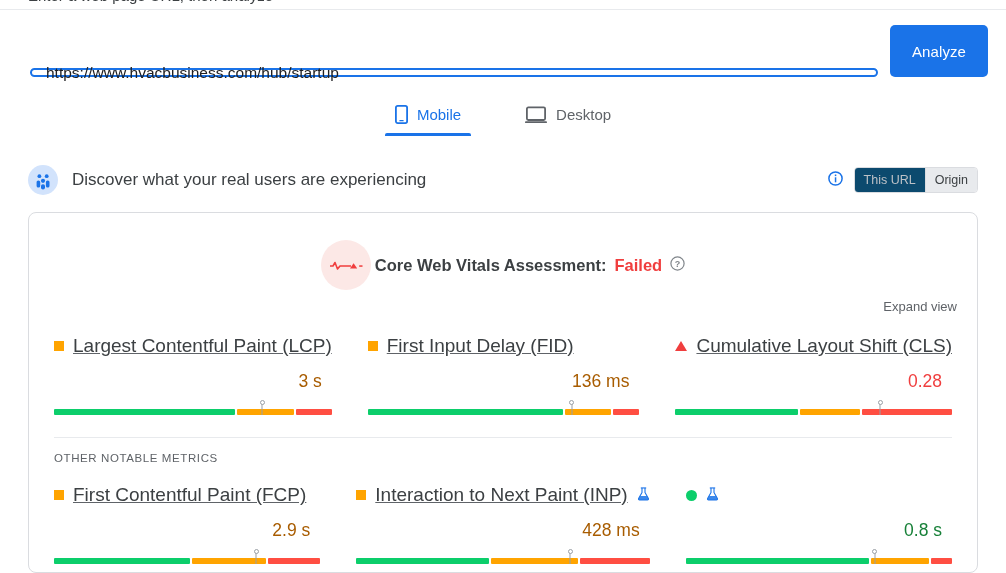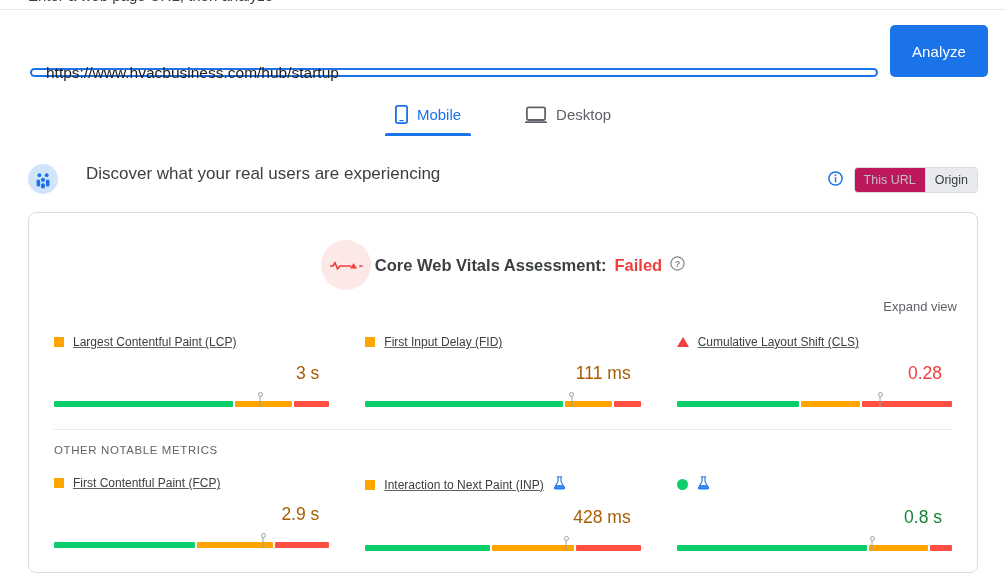--- a/index.html
+++ b/index.html
@@ -109,21 +109,21 @@
   .tab svg { display: block; }
 
   
   .discover-row {
     position: absolute;
     top: 164px;
     left: 28px;
     right: 28px;
     height: 32px;
     display: flex;
-    gap: 14px;
+    align-items: center;
   }
   .discover-icon {
     width: 30px; height: 30px;
     border-radius: 50%;
     background: #d2e3fc;
     position: relative;
     flex: 0 0 auto;
   }
   .discover-title {
     margin-left: 14px;
@@ -142,21 +142,21 @@
     border: 1px solid #dadce0;
     border-radius: 4px;
     overflow: hidden;
     height: 24px;
   }
   .toggle-btn {
     font-size: 12.5px;
     padding: 0 9px;
     display: flex;
     align-items: center;
-    background: #be185d;
+    background: #0c4a6e;
     color: #3c4043;
     cursor: pointer;
     border: none;
     font-family: "Liberation Sans", sans-serif;
   }
   .toggle-btn.disabled { color: #bdc1c6; cursor: default; }
   .toggle-btn.selected { background: #e8eaed; border-left: 1px solid #dadce0; }
 
   
   .card {
@@ -213,21 +213,21 @@
     display: grid;
     grid-template-columns: repeat(3, 1fr);
     column-gap: 36px;
     padding: 12px 25px 0 25px;
   }
   .metric { padding-top: 8px; }
   .metric-head {
     display: flex;
     align-items: center;
     gap: 9px;
-    font-size: 12px;
+    font-size: 19px;
   }
   .status-marker { flex: 0 0 auto; }
   .sq { width: 10px; height: 10px; background: #ffa400; display: block; }
   .tri {
     width: 0; height: 0;
     border-left: 6px solid transparent;
     border-right: 6px solid transparent;
     border-bottom: 10px solid #f03e3e;
     display: block;
   }
@@ -409,21 +409,21 @@
       </div>
     </div>
 
     <div class="metric">
       <div class="metric-head">
         <span class="status-marker">
             <span class="sq"></span>
           </span>
         <span class="metric-name">First Input Delay (FID)</span>
       </div>
-      <div class="metric-value v-orange">111 ms</div>
+      <div class="metric-value v-orange">136 ms</div>
       <div class="dist-wrap">
         <div class="dist-bar">
           <div class="seg good" style="flex:73"></div>
           <div class="seg avg" style="flex:17"></div>
           <div class="seg poor" style="flex:10"></div>
         </div>
         <div class="dist-marker" style="left:75%"></div>
       </div>
     </div>
 

